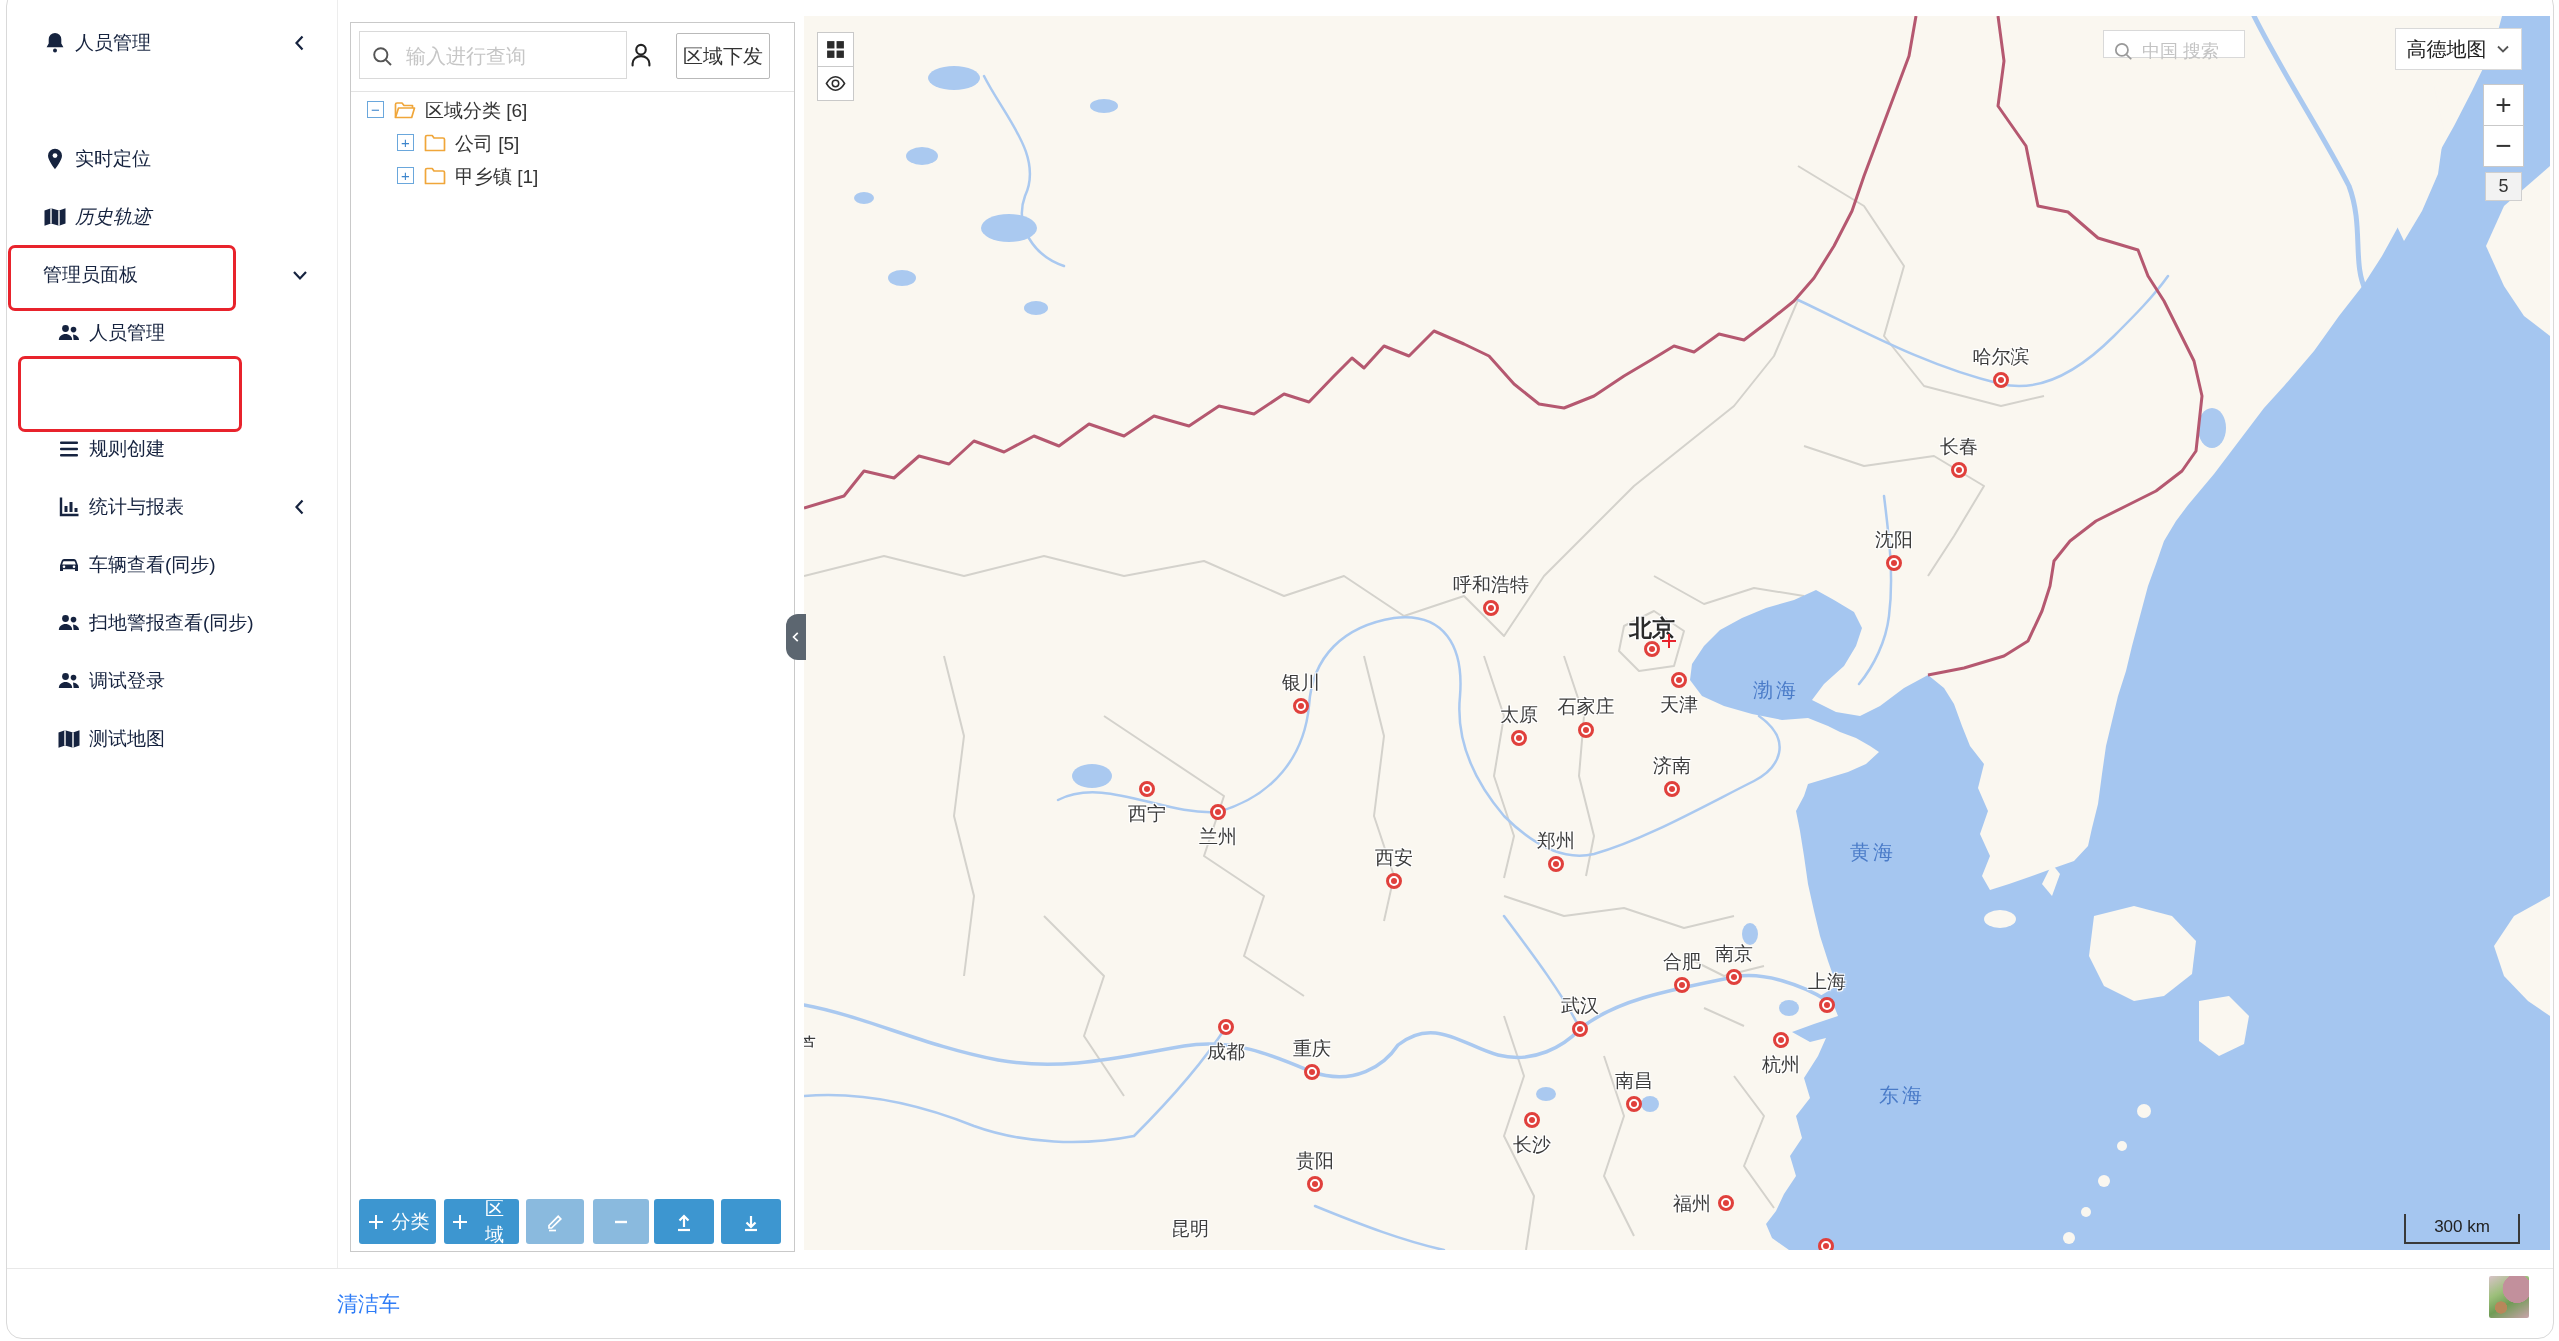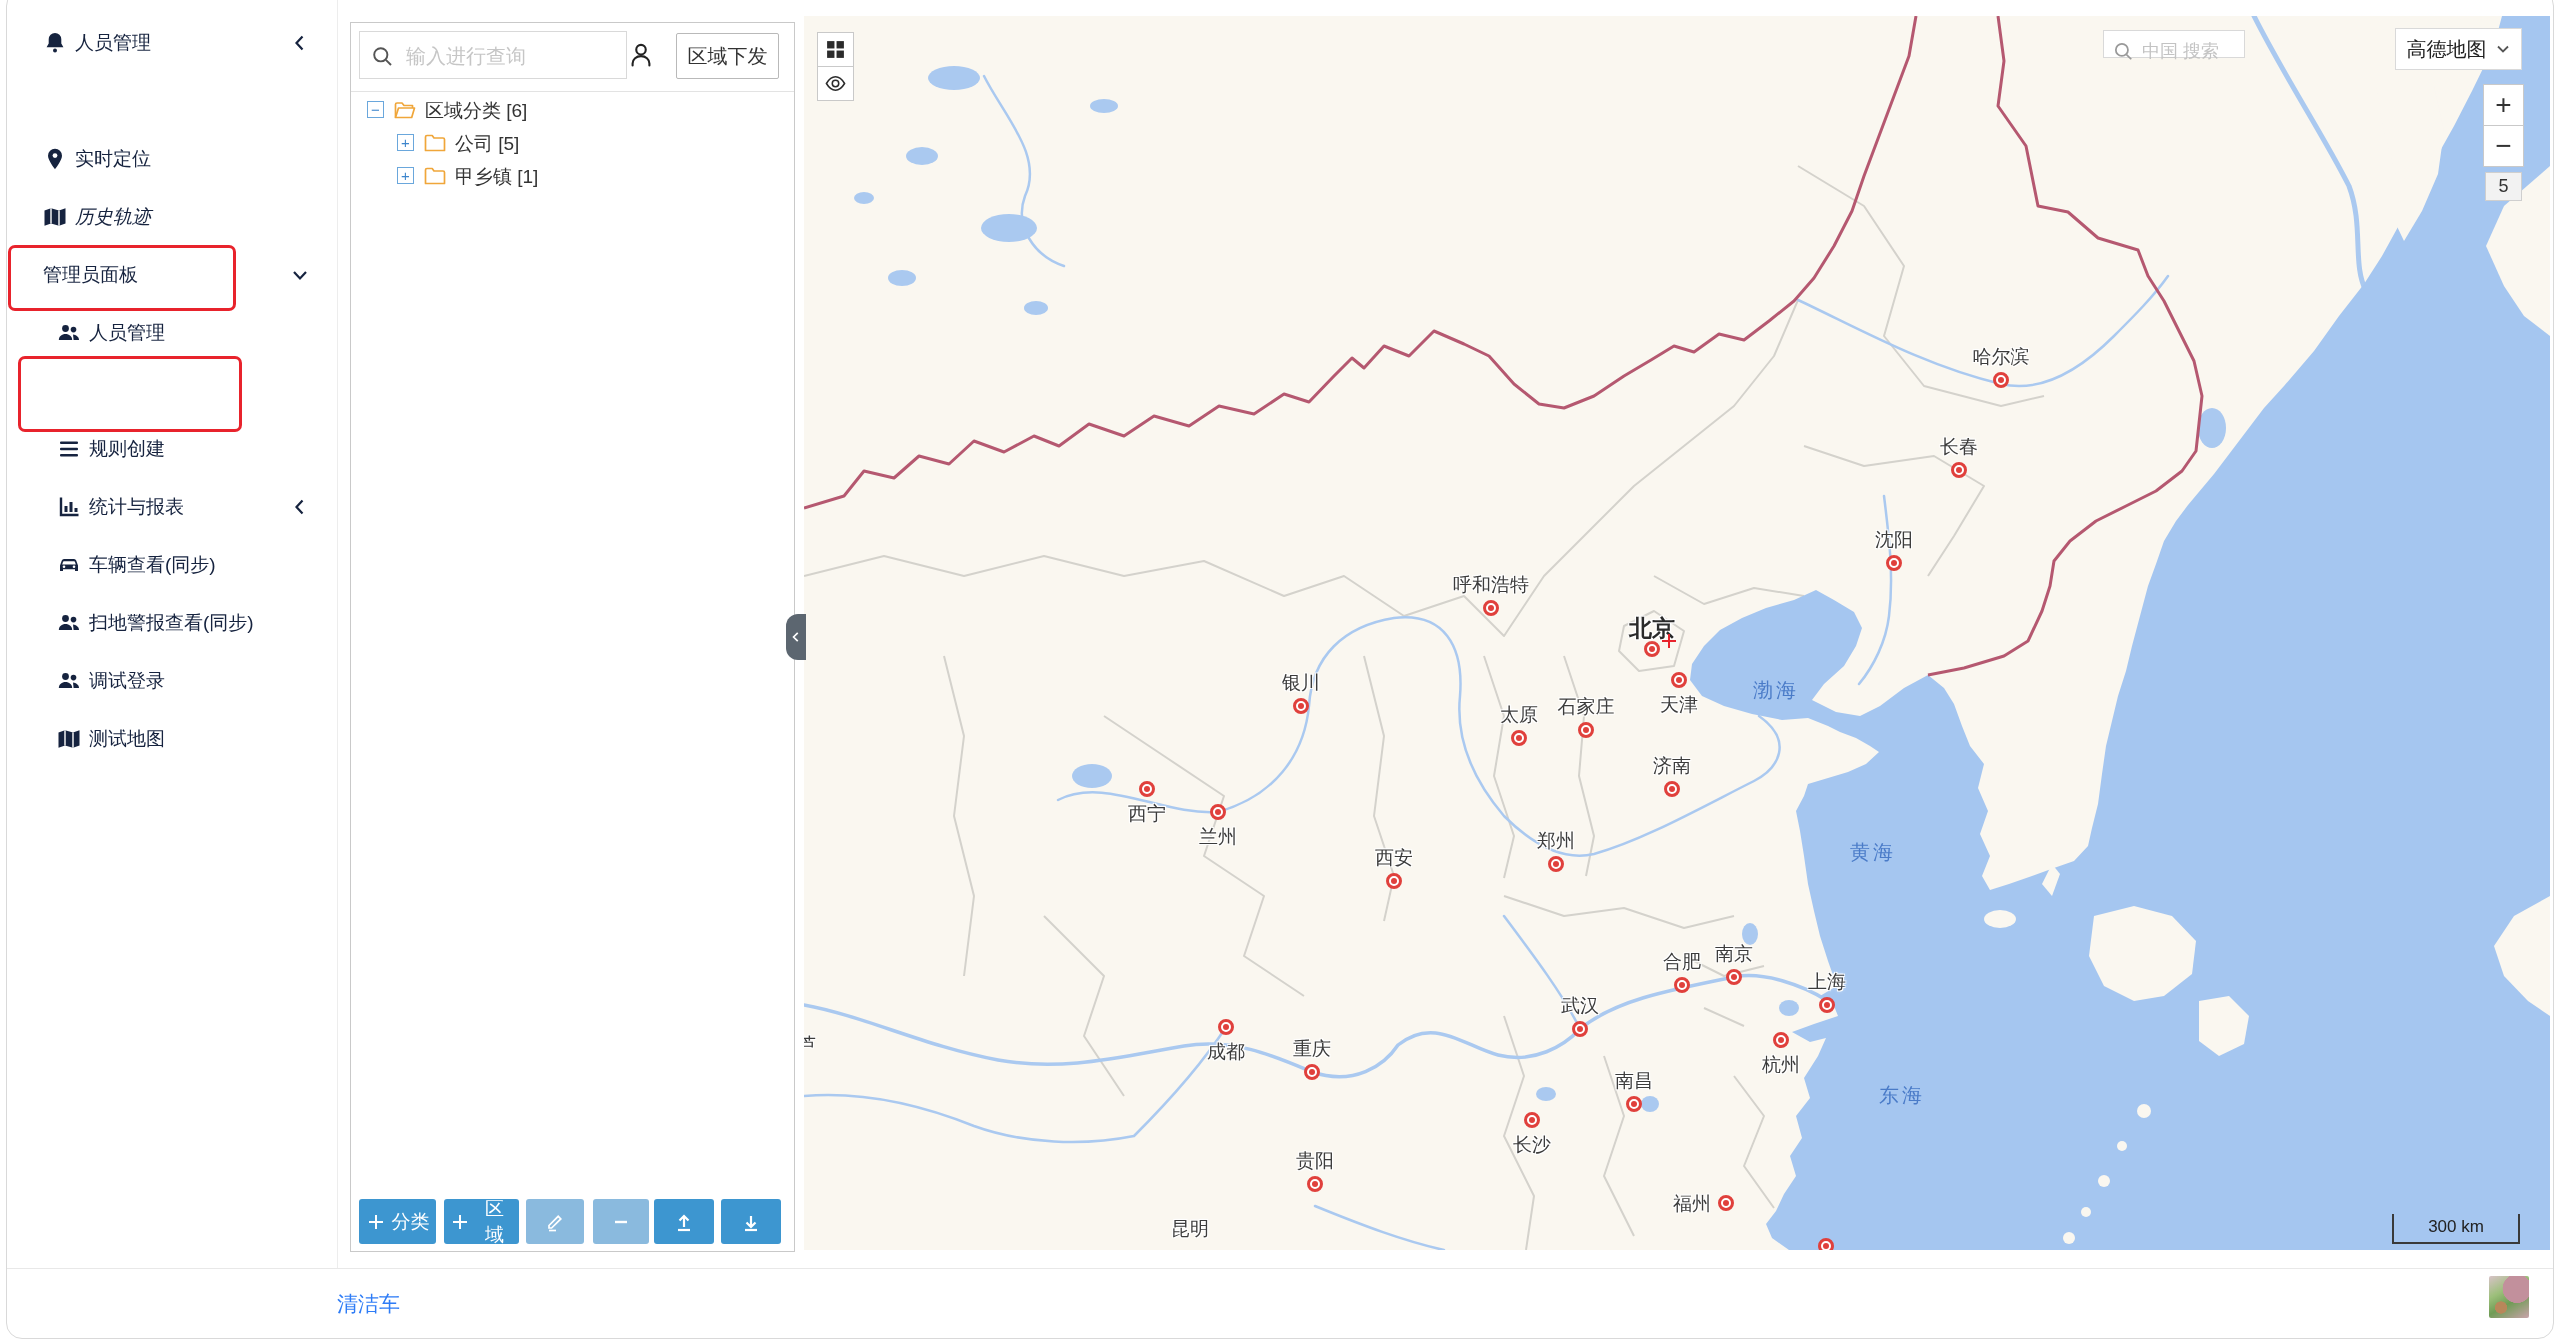--- a/index.html
+++ b/index.html
@@ -24,21 +24,21 @@
   
   .panel{position:absolute;left:350px;top:22px;width:445px;height:1230px;background:#fff;
          border:1px solid #c9c9c9;z-index:5;box-sizing:border-box;}
   .p-input-wrap{position:absolute;left:8px;top:8px;width:268px;height:48px;border:1px solid #d9d9d9;background:#fff;box-sizing:border-box;}
   .p-input-wrap svg{position:absolute;left:10px;top:12px;width:24px;height:24px;color:#555;}
   .p-input{position:absolute;left:44px;top:0;width:214px;height:46px;border:none;outline:none;font-size:20px;
            font-family:inherit;color:#333;background:transparent;}
   .p-input::placeholder{color:#c6c6c6;}
   .p-person{position:absolute;left:276px;top:18px;width:28px;height:28px;color:#222;cursor:pointer;}
   .p-person svg{width:28px;height:28px;}
-  .p-deploy{position:absolute;left:325px;top:10px;width:103px;height:46px;border:1px solid #b9b9b9;background:#fff;
+  .p-deploy{position:absolute;left:325px;top:10px;width:94px;height:46px;border:1px solid #b9b9b9;background:#fff;
             font-size:20px;color:#333;font-family:inherit;cursor:pointer;border-radius:2px;}
   .p-divider{position:absolute;left:0;top:68px;width:100%;height:1px;background:#e3e3e3;}
   .tree{position:absolute;left:0;top:70px;width:100%;}
   .tree-row{position:relative;height:33px;cursor:pointer;white-space:nowrap;}
   .tw-exp{position:absolute;top:8px;width:17px;height:17px;border:1px solid #6aa7dc;background:#fff;color:#3d85cc;
           font-size:15px;line-height:15px;text-align:center;box-sizing:border-box;cursor:pointer;}
   .tw-folder{position:absolute;top:5px;width:24px;height:24px;color:#f0a63a;}
   .tw-folder svg{width:24px;height:24px;}
   .tw-label{position:absolute;top:5px;font-size:19px;color:#333;}
   .p-toolbar{position:absolute;left:0;top:1176px;width:100%;height:46px;}
@@ -81,21 +81,21 @@
   .layer-select{position:absolute;right:28px;top:12px;width:127px;height:42px;background:#fff;border:1px solid #d9d9d9;
               box-sizing:border-box;z-index:10;display:flex;align-items:center;justify-content:center;gap:8px;cursor:pointer;}
   .layer-select .txt{font-size:20px;color:#222;}
   .layer-select svg{width:16px;height:16px;color:#555;}
   .zoom-ctl{position:absolute;right:26px;top:68px;width:41px;z-index:10;}
   .zoom-btn{width:41px;height:42px;background:#fff;border:1px solid #c9c9c9;box-sizing:border-box;font-size:28px;color:#333;
             display:flex;align-items:center;justify-content:center;cursor:pointer;}
   .zoom-btn+.zoom-btn{margin-top:-1px;}
   .zoom-level{width:37px;height:29px;margin:5px 0 0 2px;background:#f2f2f2;border:1px solid #cfcfcf;box-sizing:border-box;
             font-size:18px;color:#333;display:flex;align-items:center;justify-content:center;}
-  .scalebar{position:absolute;right:30px;bottom:6px;width:128px;height:30px;border-left:2px solid #3a3a3a;
+  .scalebar{position:absolute;right:30px;bottom:6px;width:116px;height:30px;border-left:2px solid #3a3a3a;
             border-right:2px solid #3a3a3a;border-bottom:2px solid #3a3a3a;box-sizing:border-box;z-index:10;
             text-align:center;font-size:17px;color:#222;line-height:26px;}
 
   
   .footer{position:absolute;left:7px;right:6px;top:1268px;height:70px;background:#fff;border-top:1px solid #e8e8e8;z-index:5;}
   .footer-link{position:absolute;left:330px;right:0;top:0;height:70px;line-height:70px;text-align:left;
                font-size:21px;color:#2e7cf6;cursor:pointer;}
   .footer-thumb{position:absolute;left:2489px;top:1276px;width:40px;height:42px;z-index:7;border-radius:2px;
       background:
         radial-gradient(circle at 30% 75%,#b8875a 0 14%,transparent 15%),

